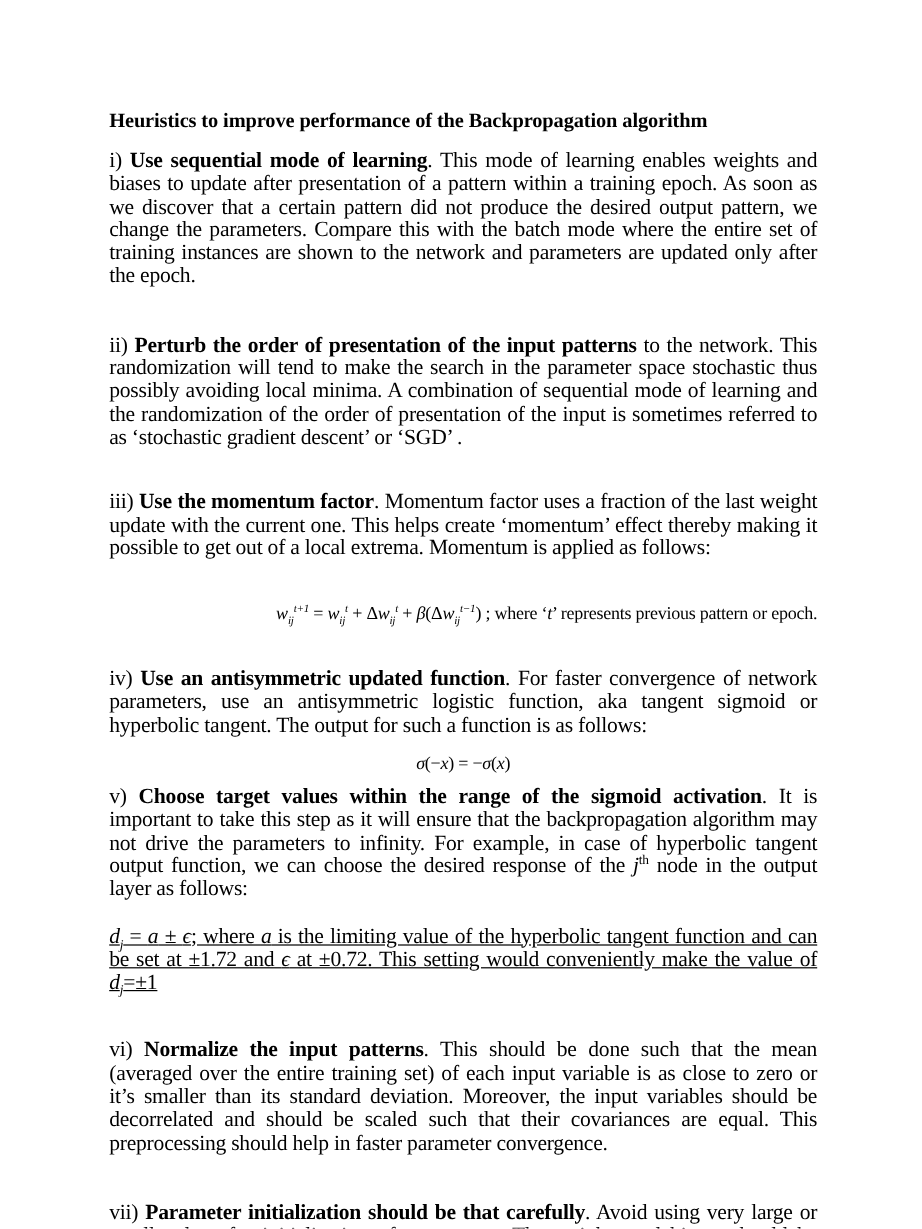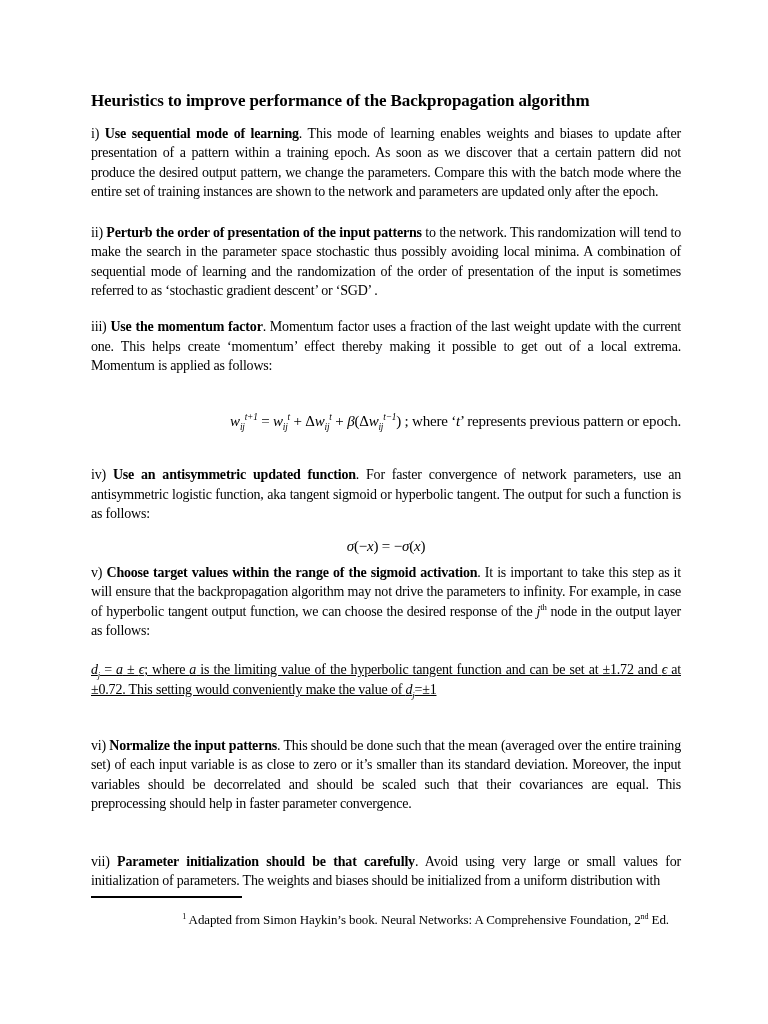--- a/index.html
+++ b/index.html
@@ -16,21 +16,21 @@
     position:absolute;
     top:91px;left:91px;width:590px;
   }
   .doc-title{
     font-size:17px;
     font-weight:bold;
     margin:0 0 13px 0;
     letter-spacing:-0.1px;
   }
   .para{
-    font-size:14px;
+    font-size:18px;
     line-height:19.3px;
     text-align:justify;
     letter-spacing:-0.2px;
     margin:0;
   }
   .b{font-weight:bold;}
   .it{font-style:italic;}
   sup{font-size:0.62em;line-height:0;vertical-align:super;}
   sub{font-size:0.62em;line-height:0;vertical-align:sub;}
   .formula{
@@ -41,22 +41,22 @@
   .formula-momentum{
     margin-top:35px;
     padding-left:44px;
     text-align:right;
   }
   .formula-sigma{
     margin-top:12px;
     text-align:center;
     font-family:Liberation Serif, serif;
   }
-  .p-ii{margin-top:22px;}
-  .p-iii{margin-top:17px;}
+  .p-ii{margin-top:38px;}
+  .p-iii{margin-top:34px;}
   .p-iv{margin-top:33px;}
   .p-v{margin-top:6px;}
   .p-dj{margin-top:20px;text-decoration:underline;}
   .p-vi{margin-top:37px;}
   .p-vii{margin-top:39px;}
   .footnote-rule{
     margin-top:5px;
     width:151px;
     height:0;
     border-top:2px solid #000000;

